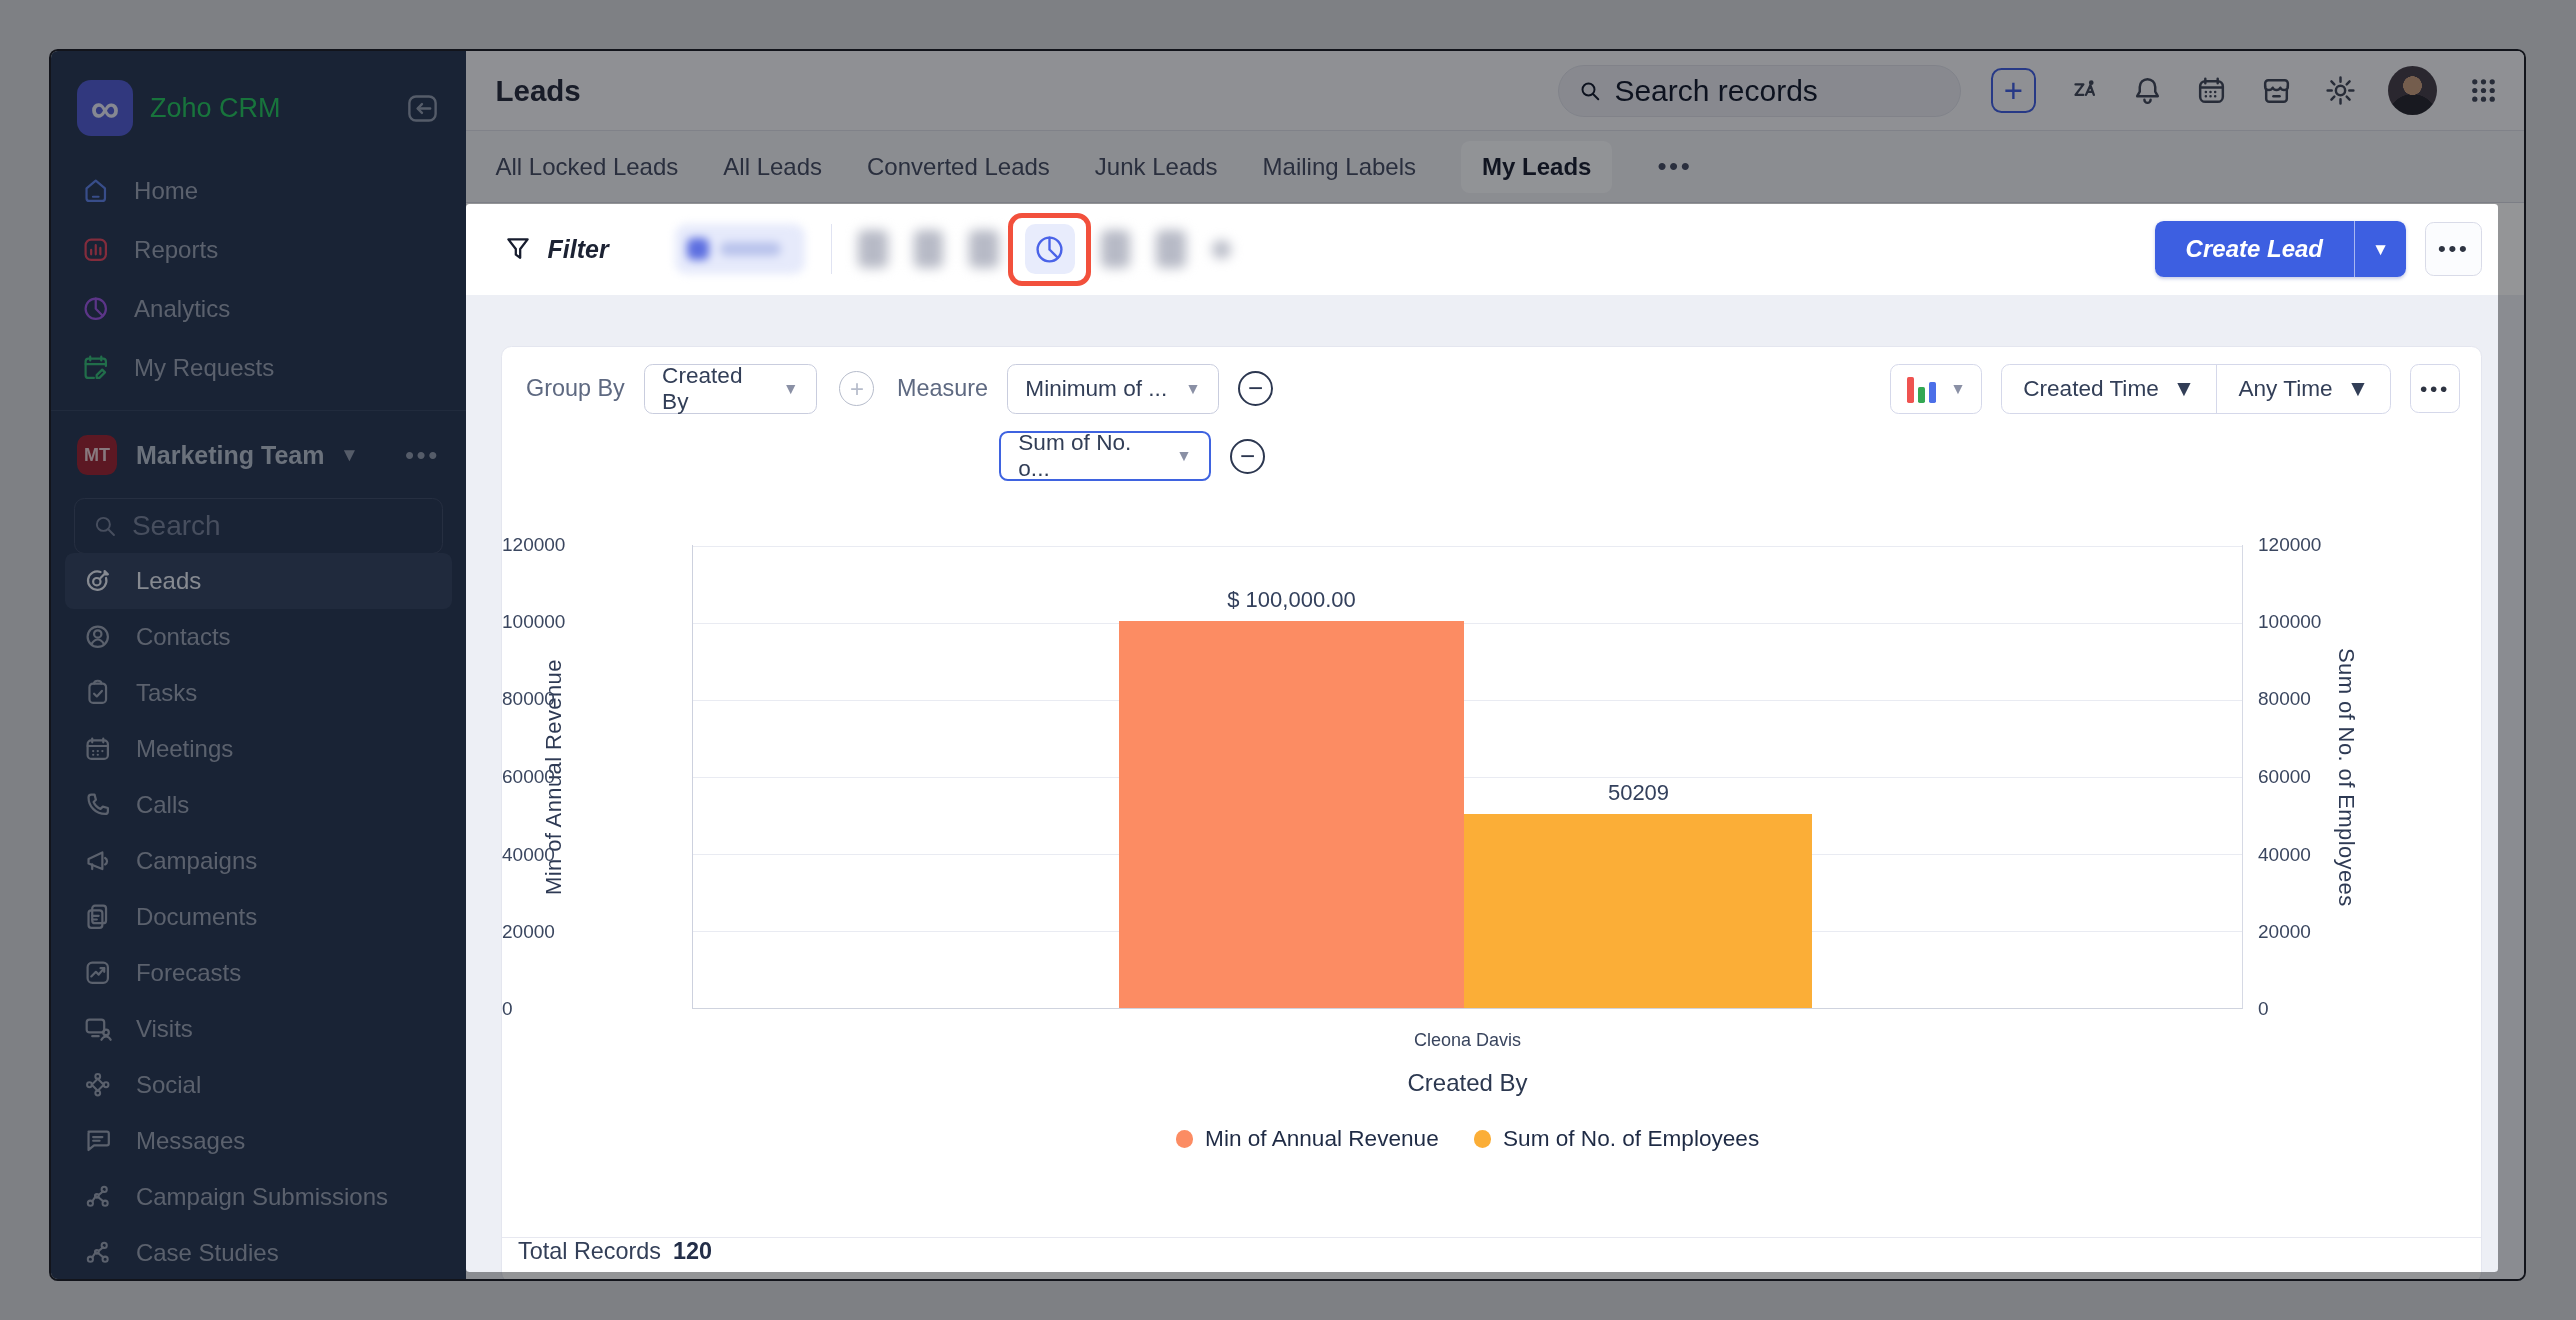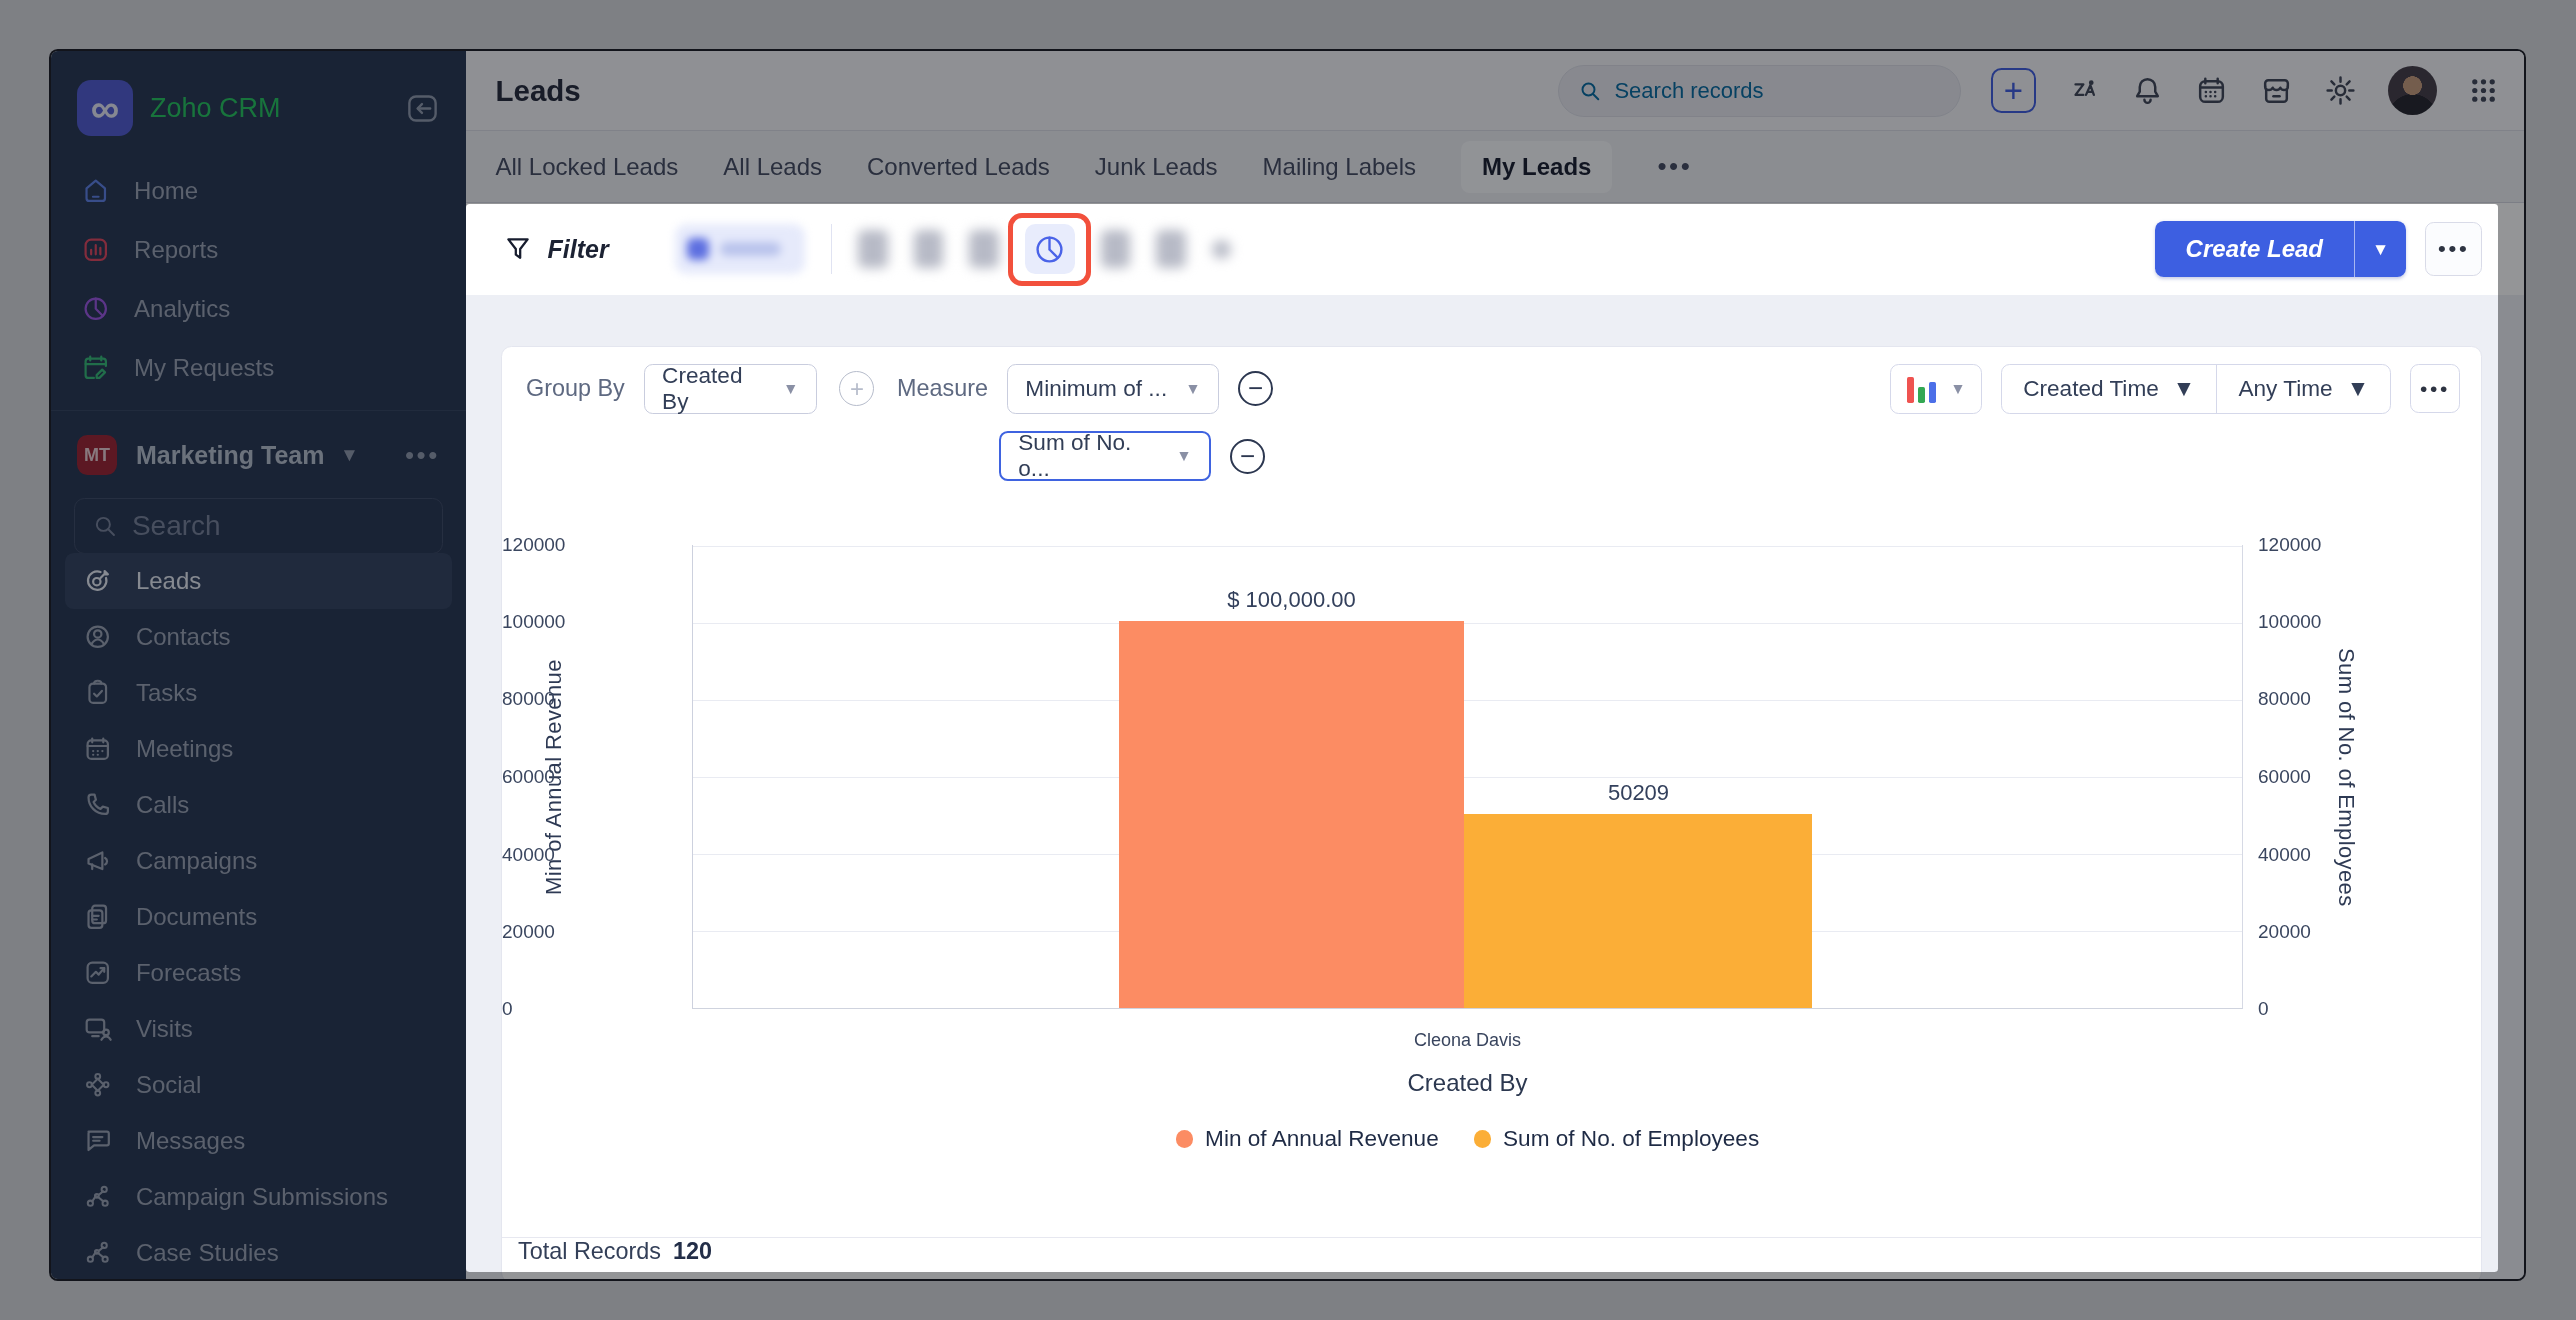--- a/index.html
+++ b/index.html
@@ -36,21 +36,21 @@
   .sb-mod .ic { width:31px; height:31px; margin-right:22.6px; display:flex; align-items:center; justify-content:center; }
   .sb-mod.selected { background:#31415f; color:#e6ebf4; }
 
   
   .main { flex:1; display:flex; flex-direction:column; background:#edeff5; position:relative; }
 
   .topbar { height:80px; background:#f6f7fa; border-bottom:0.9px solid #dcdde6; display:flex; align-items:center; padding:0 22.6px 0 29.5px; }
   .page-title { font-size:29.5px; font-weight:700; color:#23283a; }
   .tb-right { margin-left:auto; display:flex; align-items:center; gap:29.5px; }
   .tb-search { width:403px; height:52px; border-radius:26px; background:#e9eaf1; border:0.9px solid #dddee7;
-               display:flex; align-items:center; padding:0 19px; color:#0369a1; font-size:22px; gap:12px; }
+               display:flex; align-items:center; padding:0 19px; color:#0f172a; font-size:30px; gap:12px; }
   .tb-plus { width:45px; height:45px; border:2.2px solid #3d5ce0; border-radius:10.4px; color:#3d5ce0;
              font-size:33px; display:flex; align-items:center; justify-content:center; background:transparent; }
   .tb-ic { width:35px; height:35px; color:#3e4457; display:flex; align-items:center; justify-content:center; }
   .avatar { width:49px; height:49px; border-radius:50%;
             background: radial-gradient(circle at 50% 40%, #c79b7b 0 24%, transparent 25%),
                         radial-gradient(circle at 50% 108%, #23232b 0 42%, transparent 43%),
                         #433b47; }
 
   .tabrow { height:72px; background:#eff0f5; border-bottom:0.9px solid #d4d6e0; display:flex; align-items:center;
             padding:0 29.5px; gap:45px; font-size:24px; color:#424a60; }

